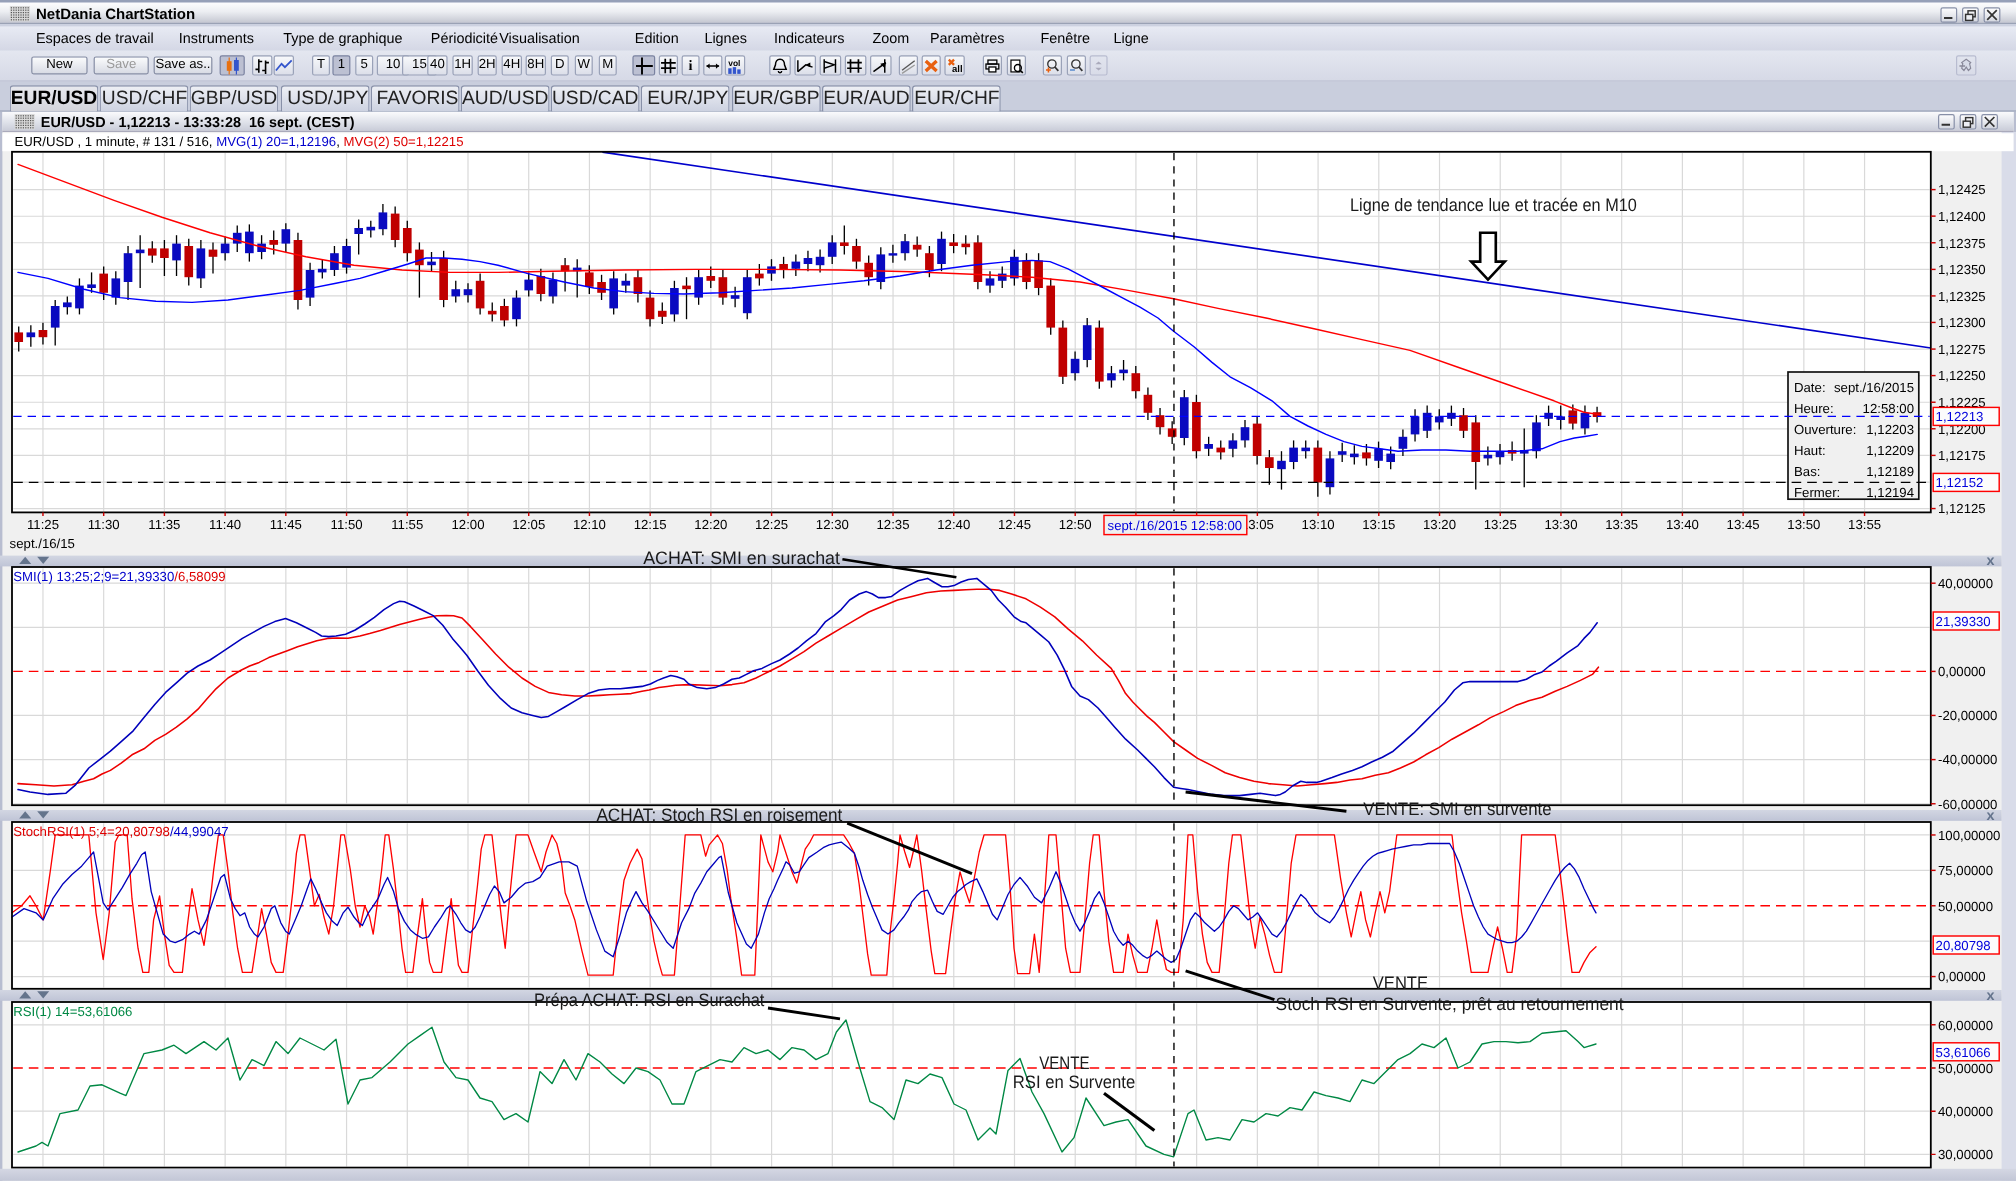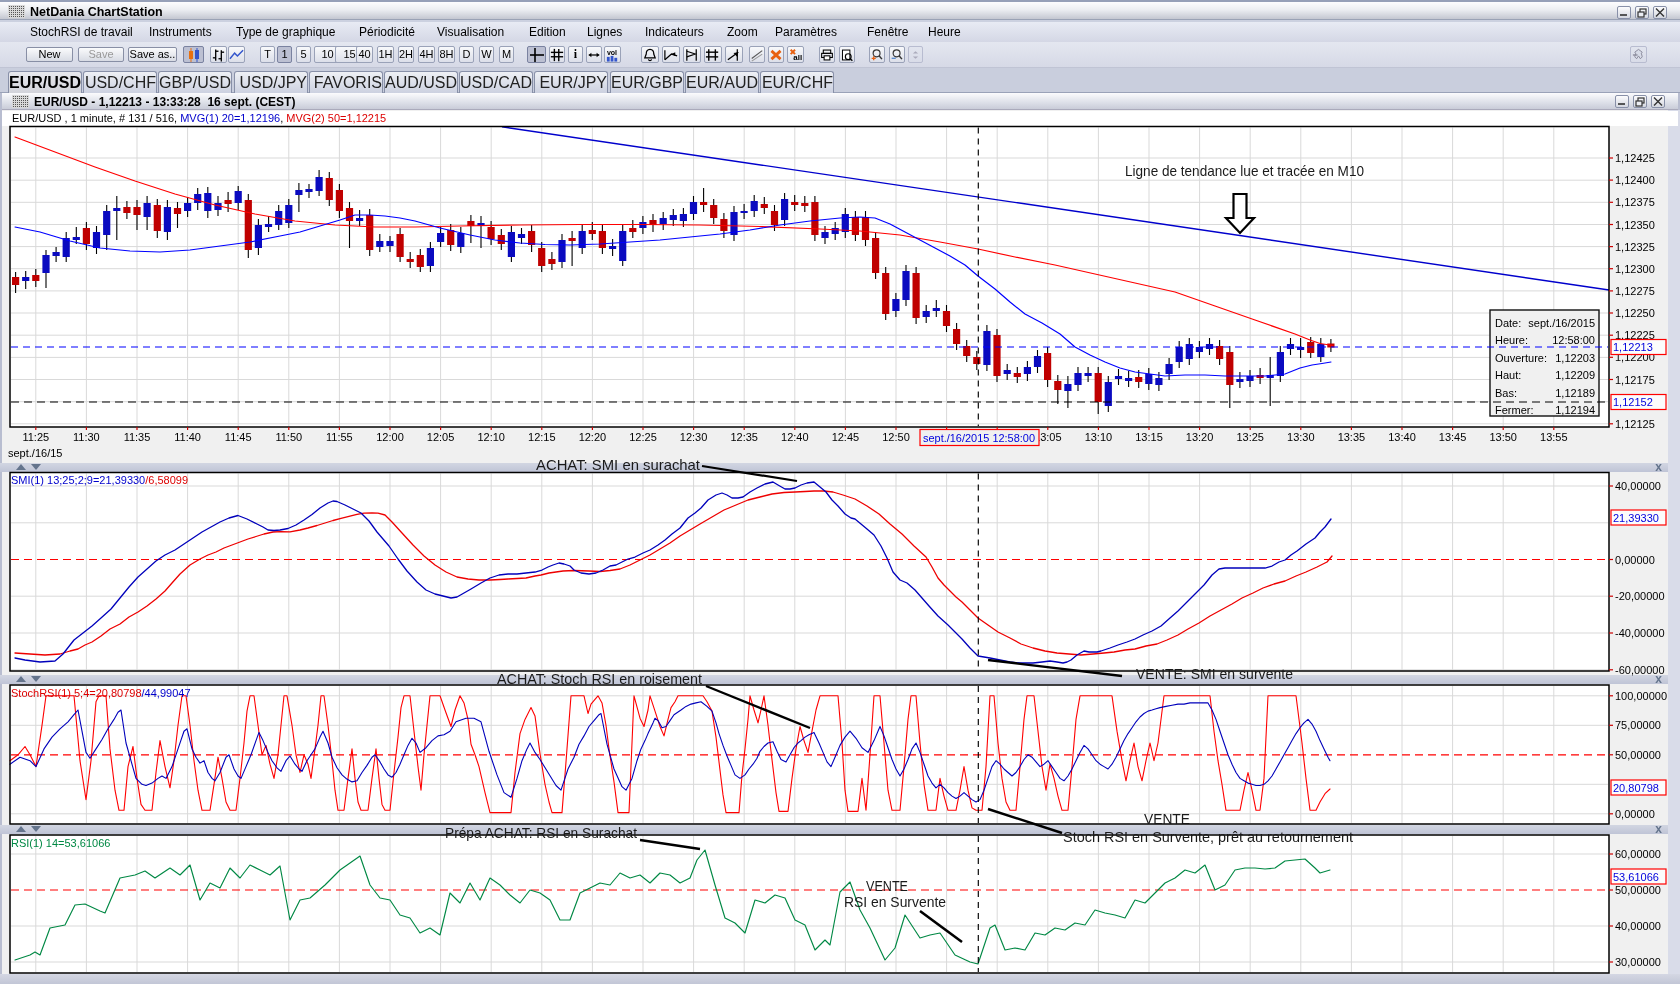--- a/index.html
+++ b/index.html
@@ -784,32 +784,32 @@
           <rect x="3" y="6" width="6" height="5" fill="#eceef4" stroke="#333" stroke-width="1.2"></rect>
         </svg>
       </div>
 <div class="wbt" style="right:13px">
         <svg width="14" height="13">
           <path d="M3,2.5 L11,10.5 M11,2.5 L3,10.5" stroke="#333" stroke-width="1.4"></path>
         </svg>
       </div>
     </div>
 <div class="menubar">
-      <span style="left:30px">StochRSI de travail</span>
+      <span style="left:30px">Espaces de travail</span>
       <span style="left:149px">Instruments</span>
       <span style="left:236px">Type de graphique</span>
       <span style="left:359px">Périodicité</span>
-      <span style="left:437px">Visualisation</span>
+      <span style="left:416px">Visualisation</span>
       <span style="left:529px">Edition</span>
       <span style="left:587px">Lignes</span>
       <span style="left:645px">Indicateurs</span>
       <span style="left:727px">Zoom</span>
       <span style="left:775px">Paramètres</span>
       <span style="left:867px">Fenêtre</span>
-      <span style="left:928px">Heure</span>
+      <span style="left:928px">Ligne</span>
     </div>
 <div class="toolbar">
       <div class="tbtn wbtn" style="left:26px;width:47px">New</div>
       <div class="tbtn wbtn gray" style="left:78px;width:46px">Save</div>
       <div class="tbtn wbtn" style="left:128px;width:49px">Save as..</div>
       <div class="tbtn pressed" style="left:183px;width:21px">
         <svg width="16" height="16" viewBox="0 0 16 16">
           <line x1="5" y1="1" x2="5" y2="15" stroke="#e87010" stroke-width="1"></line>
           <rect x="3" y="4" width="4" height="8" fill="#e87010"></rect>
           <line x1="11" y1="1" x2="11" y2="15" stroke="#3355cc" stroke-width="1"></line>

